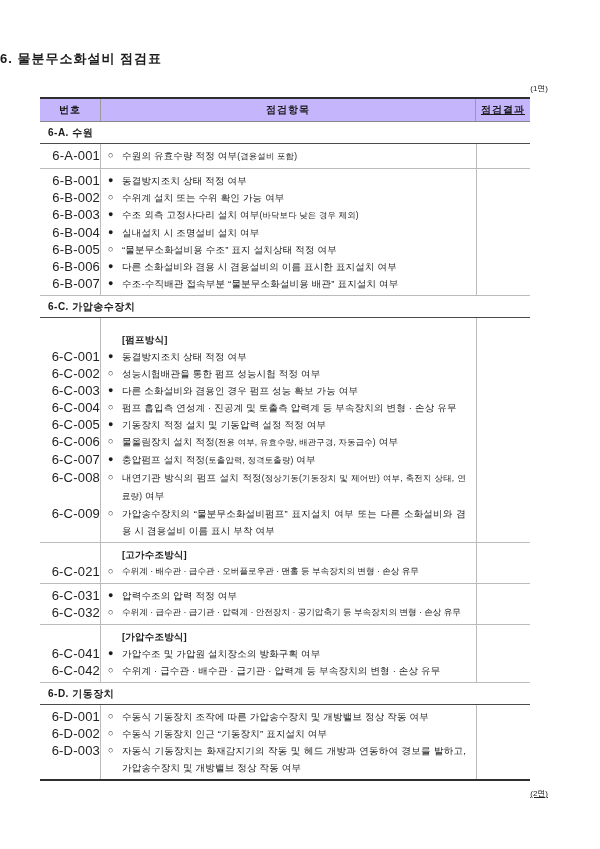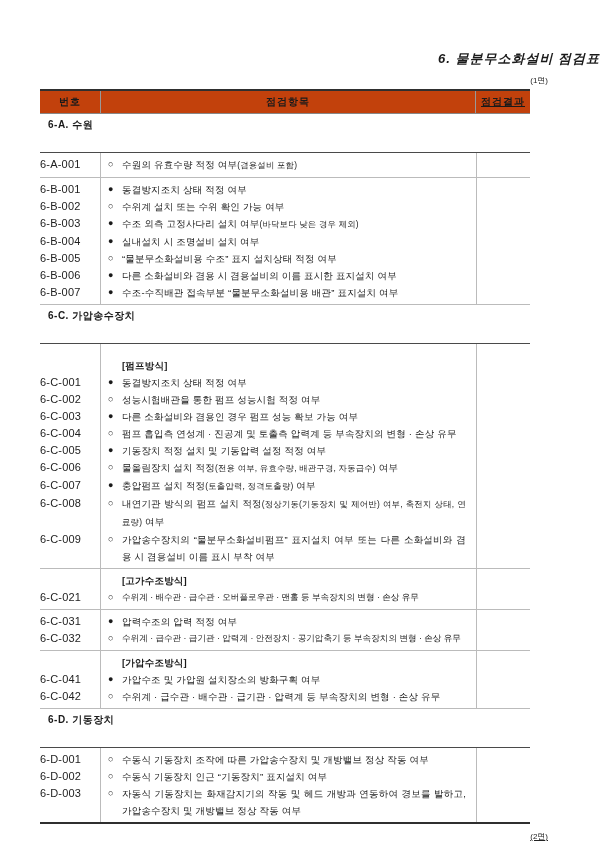--- a/index.html
+++ b/index.html
@@ -6,62 +6,61 @@
   html,body { width:600px; height:849px; background:#ffffff; overflow:hidden; }
   body {
     font-family:"Liberation Sans","DejaVu Sans",sans-serif;
     color:#1a1a1a;
     -webkit-font-smoothing:antialiased;
   }
   .page { width:600px; height:849px; position:relative; }
 
   .doc-title {
     margin-top:50px;
-    text-align:right;
+    text-align:left;
     font-size:13px;
     font-weight:bold;
     letter-spacing:1px;
-    font-style:italic;
   }
   .right-text {
     margin-left:40px;
     width:508px;
     text-align:right;
     font-size:8px;
     color:#222;
   }
-  .marker-top { margin-top:7px;text-align:right; }
+  .marker-top { margin-top:15px;text-align:right; }
 
   .checklist {
     margin:3px 0 0 40px;
     width:490px;
   }
 
   
   .thead {
     display:flex;
     height:25px;
-    background:#c2410c;
+    background:#c4b5fd;
     border-top:2px solid #2f2f2f;
     border-bottom:1px solid #888;
     font-weight:bold;
     font-size:10px;
     letter-spacing:1px;
   }
   .th { display:flex; align-items:center; justify-content:center; height:100%; }
   .th-no { width:60px; }
   .th-item { flex:1; border-left:1px solid #999; border-right:1px solid #999; }
   .th-result { width:54px;text-decoration:underline; }
 
   
   .section-title {
     font-weight:bold;
     font-size:10px;
     letter-spacing:0.5px;
-    padding:4px 0 20px 8px;
+    padding:4px 0 3px 8px;
     border-bottom:1px solid #4a4a4a;
   }
 
   
   .block {
     position:relative;
     border-bottom:1px solid #bbb;
     padding:3px 0;
   }
   .block::before, .block::after {
@@ -73,22 +72,22 @@
   }
   .block::before { left:60px; }
   .block::after  { left:436px; }
   .block.pad-top { padding-top:13px; }
   .block.pad-bottom { padding-bottom:3px; }
 
   .row { display:flex; line-height:17px; font-size:9.5px; }
   .row-id {
     width:60px;
     flex-shrink:0;
-    text-align:left;
-    font-size:11px;
+    text-align:right;
+    font-size:13px;
     color:#222;
     letter-spacing:0.2px;
   }
   .row-body { flex:1; display:flex; margin-right:54px; padding:0 10px 0 8px; }
   .row-marker { width:14px; flex-shrink:0; font-size:9px; }
   .row-text { flex:1; text-align:justify; letter-spacing:0.2px; }
   .row-text.small { font-size:8.6px; letter-spacing:0; }
   .row-text .paren { font-size:8.4px; }
   .block-label .row-text { font-weight:bold; text-align:left; }
 

